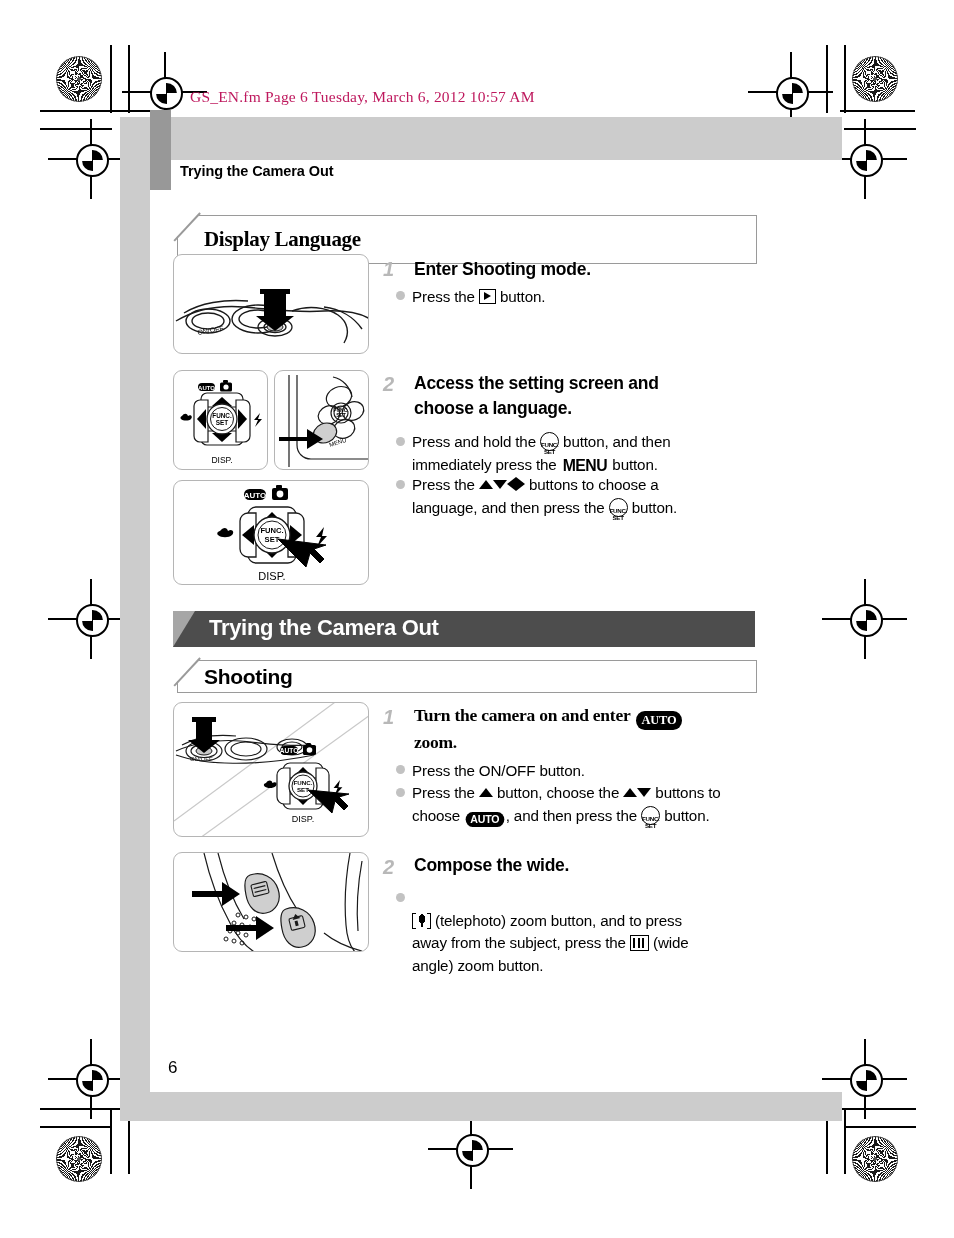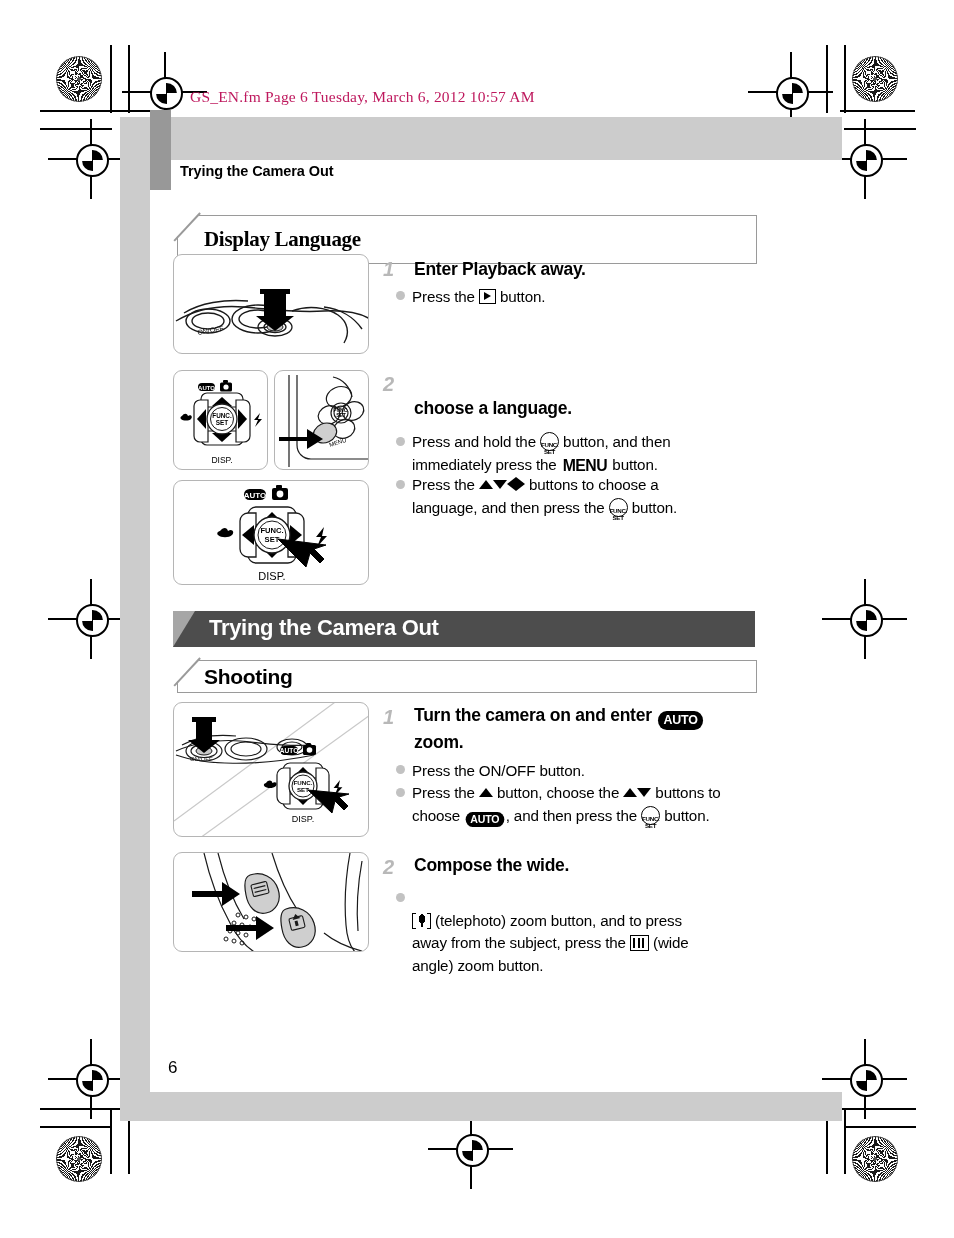--- a/index.html
+++ b/index.html
@@ -213,21 +213,21 @@
     <text x="24" y="80" font-family="Liberation Sans, sans-serif" font-size="7" fill="#111" transform="rotate(-10 24 80)">ON/OFF</text>
     <g fill="#000">
       <rect x="86" y="34" width="30" height="5"></rect>
       <rect x="90" y="39" width="22" height="22"></rect>
       <path d="M82 61 L120 61 L101 76 Z"></path>
     </g>
   </svg>
 </div>
 
 <div class="stepnum" style="left:383px;top:258px;">1</div>
-<div class="stephead" style="left:414px;top:257px;width:340px;">Enter Playback away.</div>
+<div class="stephead" style="left:414px;top:257px;width:340px;">Enter Shooting mode.</div>
 <div class="bullet" style="left:396px;top:291px;"></div>
 <div class="bodytext" style="left:412px;top:286px;width:350px;">
   <span>Press the </span><span class="g g-play"></span><span> button.</span>
 </div>
 
 <div class="illus" style="left:173px;top:370px;width:95px;height:100px;">
   <svg width="95" height="100" viewBox="0 0 95 100">
     <g stroke="#1a1a1a" stroke-width="1.2" fill="#fff">
       <path d="M33 22 h30 a6 6 0 0 1 6 6 v8 h-42 v-8 a6 6 0 0 1 6 -6 z"></path>
       <path d="M33 74 h30 a6 6 0 0 0 6 -6 v-8 h-42 v8 a6 6 0 0 0 6 6 z"></path>
@@ -275,21 +275,21 @@
     <text x="66" y="41" text-anchor="middle" font-family="Liberation Sans, sans-serif" font-size="5" font-weight="bold">FUNC.</text>
     <text x="66" y="46" text-anchor="middle" font-family="Liberation Sans, sans-serif" font-size="5" font-weight="bold">SET</text>
     <ellipse cx="50" cy="62" rx="12" ry="9.5" transform="rotate(-24 50 62)" fill="#cfcfcf" stroke="#1a1a1a" stroke-width="1.2"></ellipse>
     <text x="55" y="76" font-family="Liberation Sans, sans-serif" font-size="6" transform="rotate(-18 55 76)">MENU</text>
     <path d="M4 66 h28 v-8 l16 10 l-16 10 v-8 h-28 z" fill="#000"></path>
   </svg>
 </div>
 
 <div class="stepnum" style="left:383px;top:373px;">2</div>
 <div class="stephead" style="left:414px;top:371px;width:330px;">
-  <br>
+  <span>Access the setting screen and</span><br>
   <span>choose a language.</span>
 </div>
 
 <div class="bullet" style="left:396px;top:437px;"></div>
 <div class="bodytext" style="left:412px;top:431px;width:345px;">
   <span>Press and hold the </span><span class="g g-func"><b>FUNC.</b><i>SET</i></span><span> button, and then</span><br><span>immediately press the </span><span class="g-menu">MENU</span><span> button.</span>
 </div>
 
 <div class="bullet" style="left:396px;top:480px;"></div>
 <div class="bodytext" style="left:412px;top:474px;width:345px;">
@@ -397,21 +397,21 @@
       </g>
       <text x="37" y="79" text-anchor="middle" font-family="Liberation Sans, sans-serif" font-size="9">DISP.</text>
       <g fill="#000" stroke="#000" stroke-width="1">
         <path d="M42 47 L66 70 L69 58 L78 67 L82 63 L73 54 L83 51 Z"></path>
       </g>
     </g>
   </svg>
 </div>
 
 <div class="stepnum" style="left:383px;top:706px;">1</div>
-<div class="stephead" style="left:414px;top:703px;width:345px;">
+<div class="stephead" style="left:414px;top:703px;width:345px;font-family:Liberation Serif, serif;">
   <span>Turn the camera on and enter </span><span class="g-auto big">AUTO</span><br>
   <span>zoom.</span>
 </div>
 
 <div class="bullet" style="left:396px;top:765px;"></div>
 <div class="bodytext" style="left:412px;top:760px;width:345px;">Press the ON/OFF button.</div>
 
 <div class="bullet" style="left:396px;top:788px;"></div>
 <div class="bodytext" style="left:412px;top:782px;width:350px;">
   <span>Press the </span><span class="g-up"></span><span> button, choose the </span><span class="g-up"></span><span class="g-dn"></span><span> buttons to</span><br><span>choose </span><span class="g-auto">AUTO</span><span>, and then press the </span><span class="g g-func"><b>FUNC.</b><i>SET</i></span><span> button.</span>

